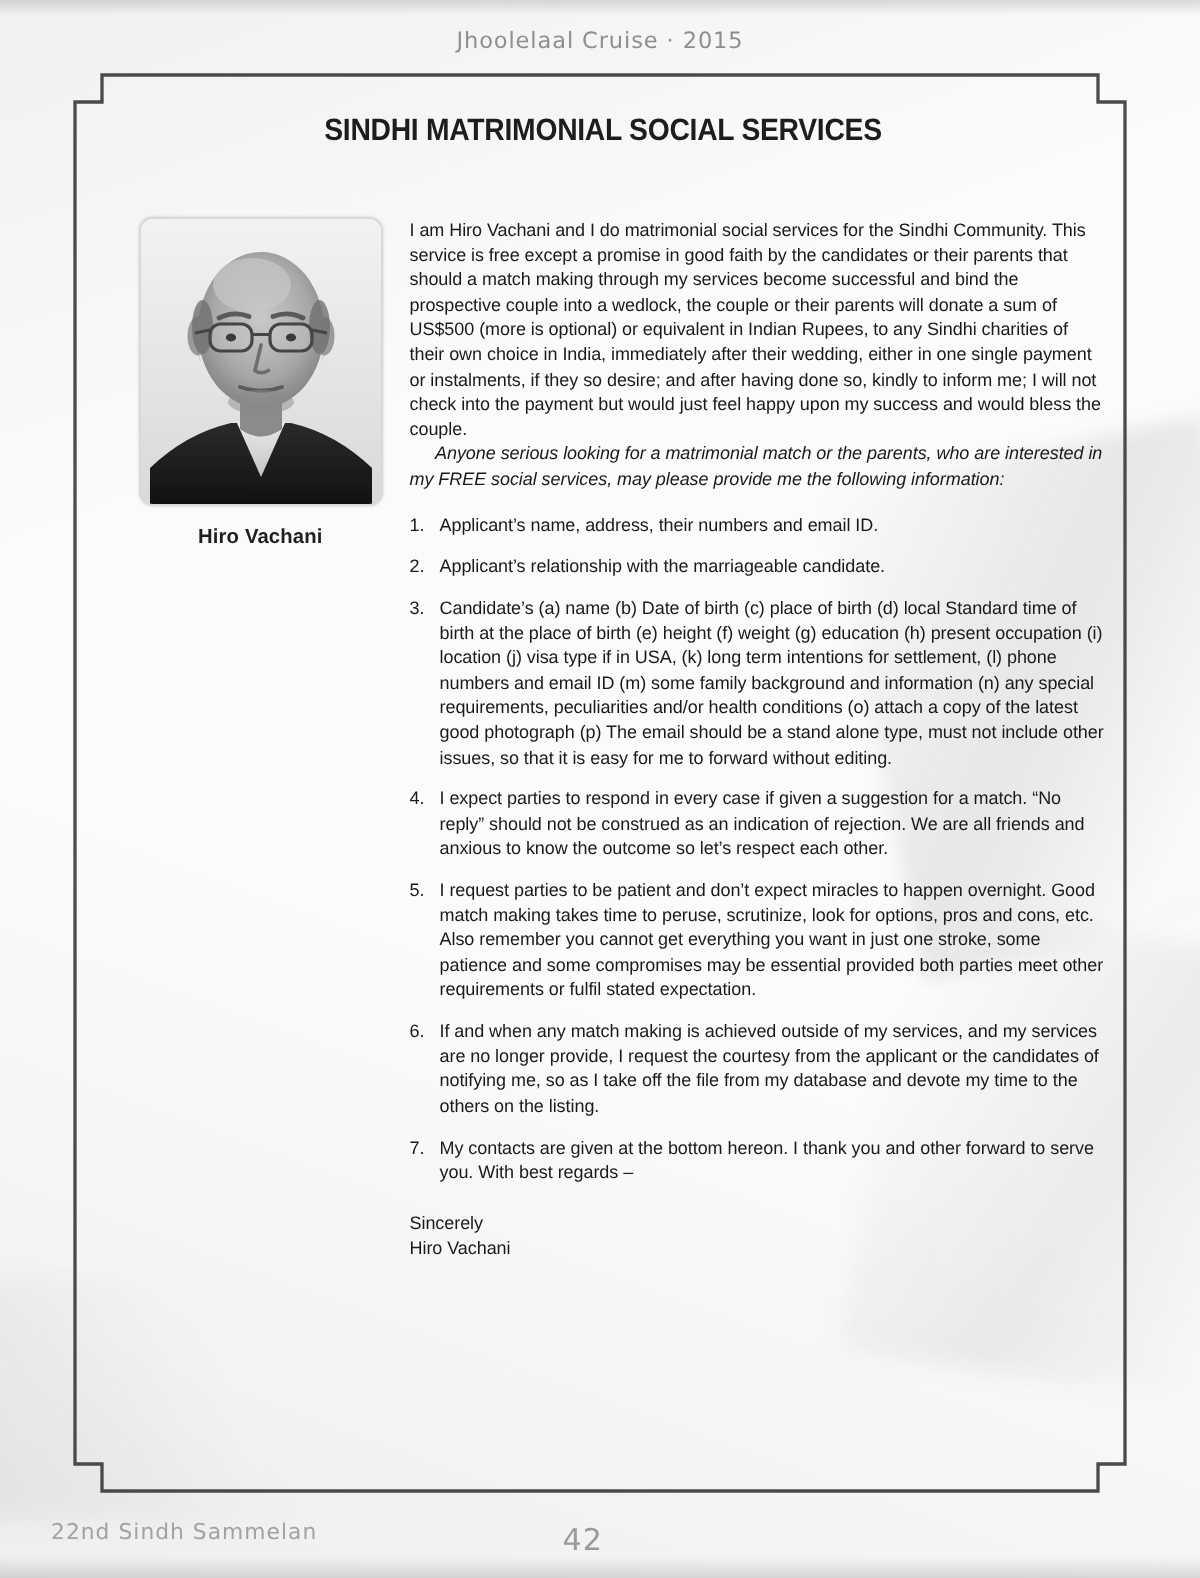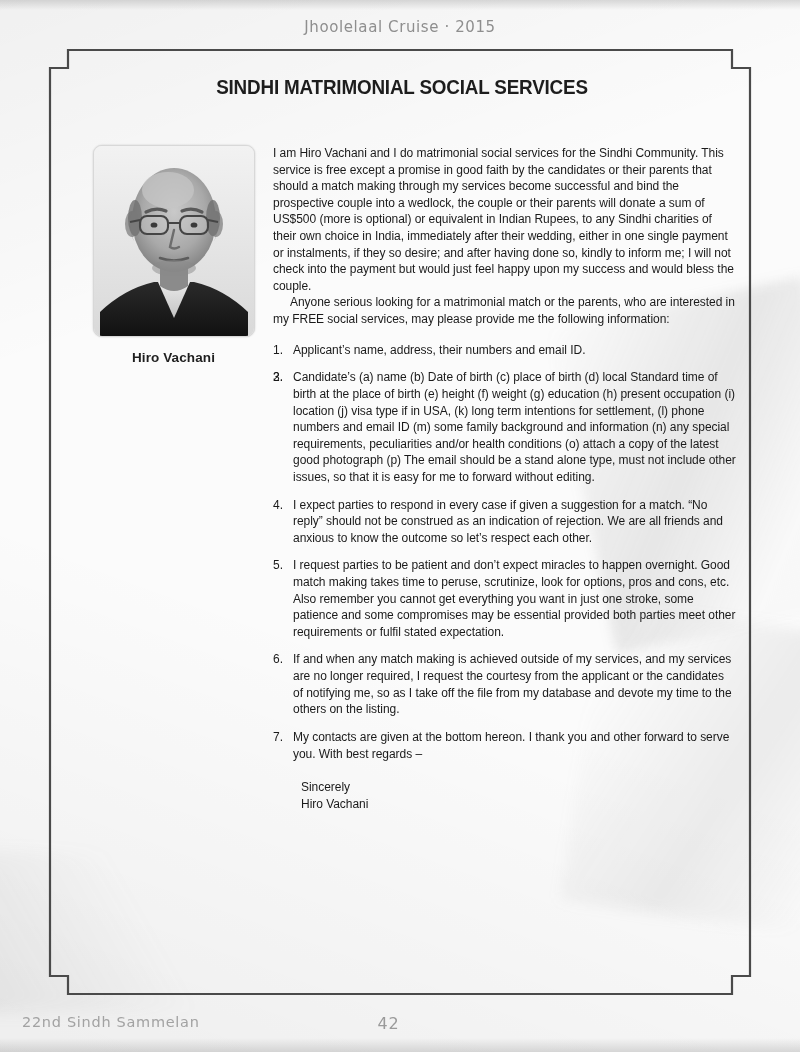--- a/index.html
+++ b/index.html
@@ -135,65 +135,64 @@
   
   .text-col {
     margin-left: 205px;
     width: 463px;
     color: #1a1a1a;
     font-size: 12px;
     line-height: 1.385;
     letter-spacing: -0.04px;
   }
   .para { margin: 0 0 0 0; }
-  .para.indent { text-indent: 17px; }
+  .para.indent { text-indent: 17px; font-style: italic; }
 
   .numbered {
     margin: 0;
     padding: 0;
     list-style: none;
     margin-top: 14px;
   }
   .numbered li {
     position: relative;
     padding-left: 20px;
     margin-bottom: 11px;
   }
   .numbered li .num {
     position: absolute;
     left: 0; top: 0;
   }
   .numbered li:last-child { margin-bottom: 0; }
 
   .signoff {
     margin-top: 17px;
-    margin-left: 28px;
   }
   .signoff div { margin-bottom: 0.5px; }
 
   
   .footer {
     position: absolute;
     left: 0; bottom: 12px;
     width: 800px;
     height: 26px;
     font-family: "DejaVu Sans", sans-serif;
     color: #a2a2a2;
     font-size: 14.5px;
     letter-spacing: 0.7px;
   }
   .footer-left {
     position: absolute;
-    left: 22px; top: 0;
+    left: 34px; top: 0;
   }
   .footer-page {
     position: absolute;
     left: 0; top: 0; width: 777px;
     text-align: center;
-    font-size: 16px;
+    font-size: 20px;
     color: #9a9a9a;
   }
 </style>
 </head>
 <body>
 
 <div class="page">
   <div class="tex-a"></div>
   <div class="tex-b"></div>
   <div class="tex-c"></div>
@@ -285,36 +284,37 @@
         <p class="para">I am Hiro Vachani and I do matrimonial social services for the Sindhi Community. This service is free except a promise in good faith by the candidates or their parents that should a match making through my services become successful and bind the prospective couple into a wedlock, the couple or their parents will donate a sum of US$500 (more is optional) or equivalent in Indian Rupees, to any Sindhi charities of their own choice in India, immediately after their wedding, either in one single payment or instalments, if they so desire; and after having done so, kindly to inform me; I will not check into the payment but would just feel happy upon my success and would bless the couple.</p>
         <p class="para indent">Anyone serious looking for a matrimonial match or the parents, who are interested in my FREE social services, may please provide me the following information:</p>
 
         <ol class="numbered">
           <li>
             <span class="num">1.</span>
             <span>Applicant’s name, address, their numbers and email ID.</span>
           </li>
           <li>
             <span class="num">2.</span>
+            <span>Applicant’s relationship with the marriageable candidate.</span>
           </li>
           <li>
             <span class="num">3.</span>
             <span>Candidate’s (a) name (b) Date of birth (c) place of birth (d) local Standard time of birth at the place of birth (e) height (f) weight (g) education (h) present occupation (i) location (j) visa type if in USA, (k) long term intentions for settlement, (l) phone numbers and email ID (m) some family background and information (n) any special requirements, peculiarities and/or health conditions (o) attach a copy of the latest good photograph (p) The email should be a stand alone type, must not include other issues, so that it is easy for me to forward without editing.</span>
           </li>
           <li>
             <span class="num">4.</span>
             <span>I expect parties to respond in every case if given a suggestion for a match. “No reply” should not be construed as an indication of rejection. We are all friends and anxious to know the outcome so let’s respect each other.</span>
           </li>
           <li>
             <span class="num">5.</span>
             <span>I request parties to be patient and don’t expect miracles to happen overnight.  Good match making takes time to peruse, scrutinize, look for options, pros and cons, etc. Also remember you cannot get everything you want in just one stroke, some patience and some compromises may be essential provided both parties meet other requirements or fulfil stated expectation.</span>
           </li>
           <li>
             <span class="num">6.</span>
-            <span>If and when any match making is achieved outside of my services, and my services are no longer required, I request the courtesy from the applicant or the candidates of  notifying me, so as I take off the file from my database and devote my time to the others on the listing.</span>
+            <span>If and when any match making is achieved outside of my services, and my services are no longer provide, I request the courtesy from the applicant or the candidates of  notifying me, so as I take off the file from my database and devote my time to the others on the listing.</span>
           </li>
           <li>
             <span class="num">7.</span>
             <span>My contacts are given at the bottom hereon.  I thank you and other forward to serve you.  With best regards –</span>
           </li>
         </ol>
 
         <div class="signoff">
           <div>Sincerely</div>
           <div>Hiro Vachani</div>

